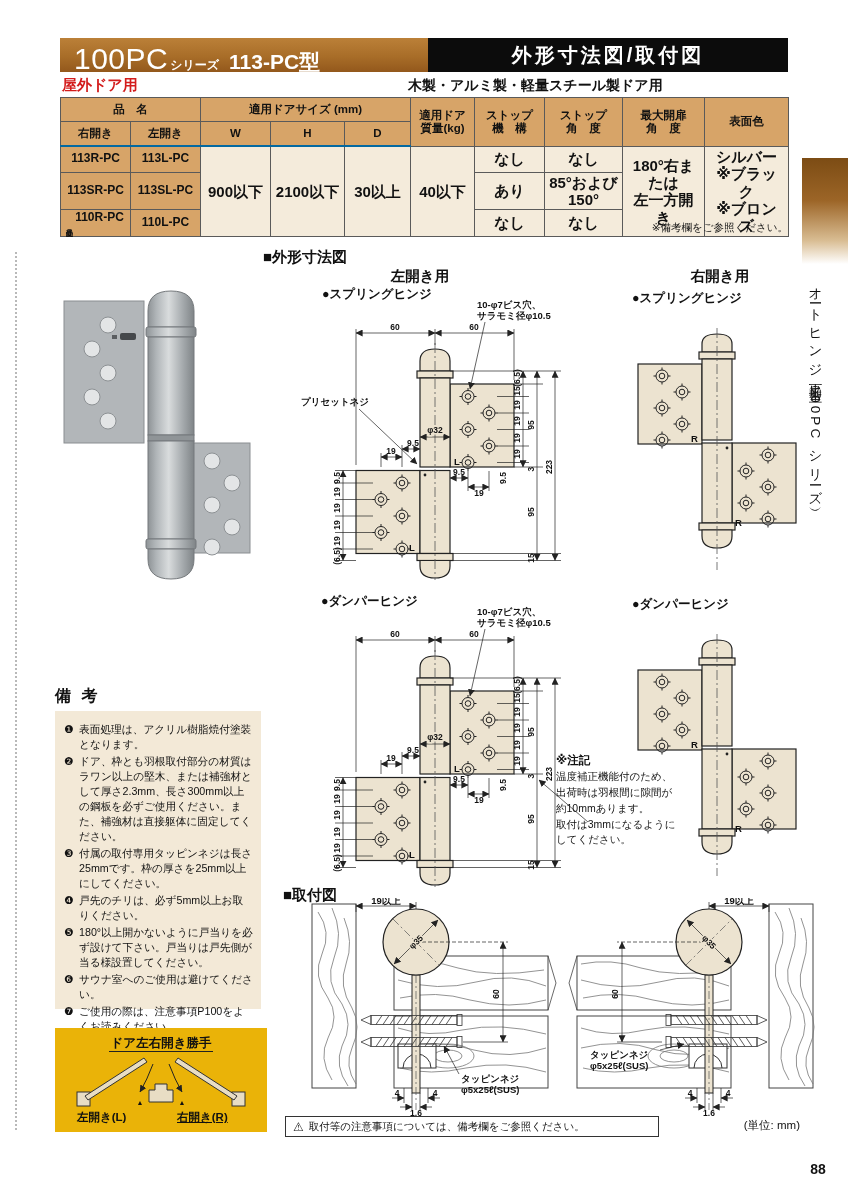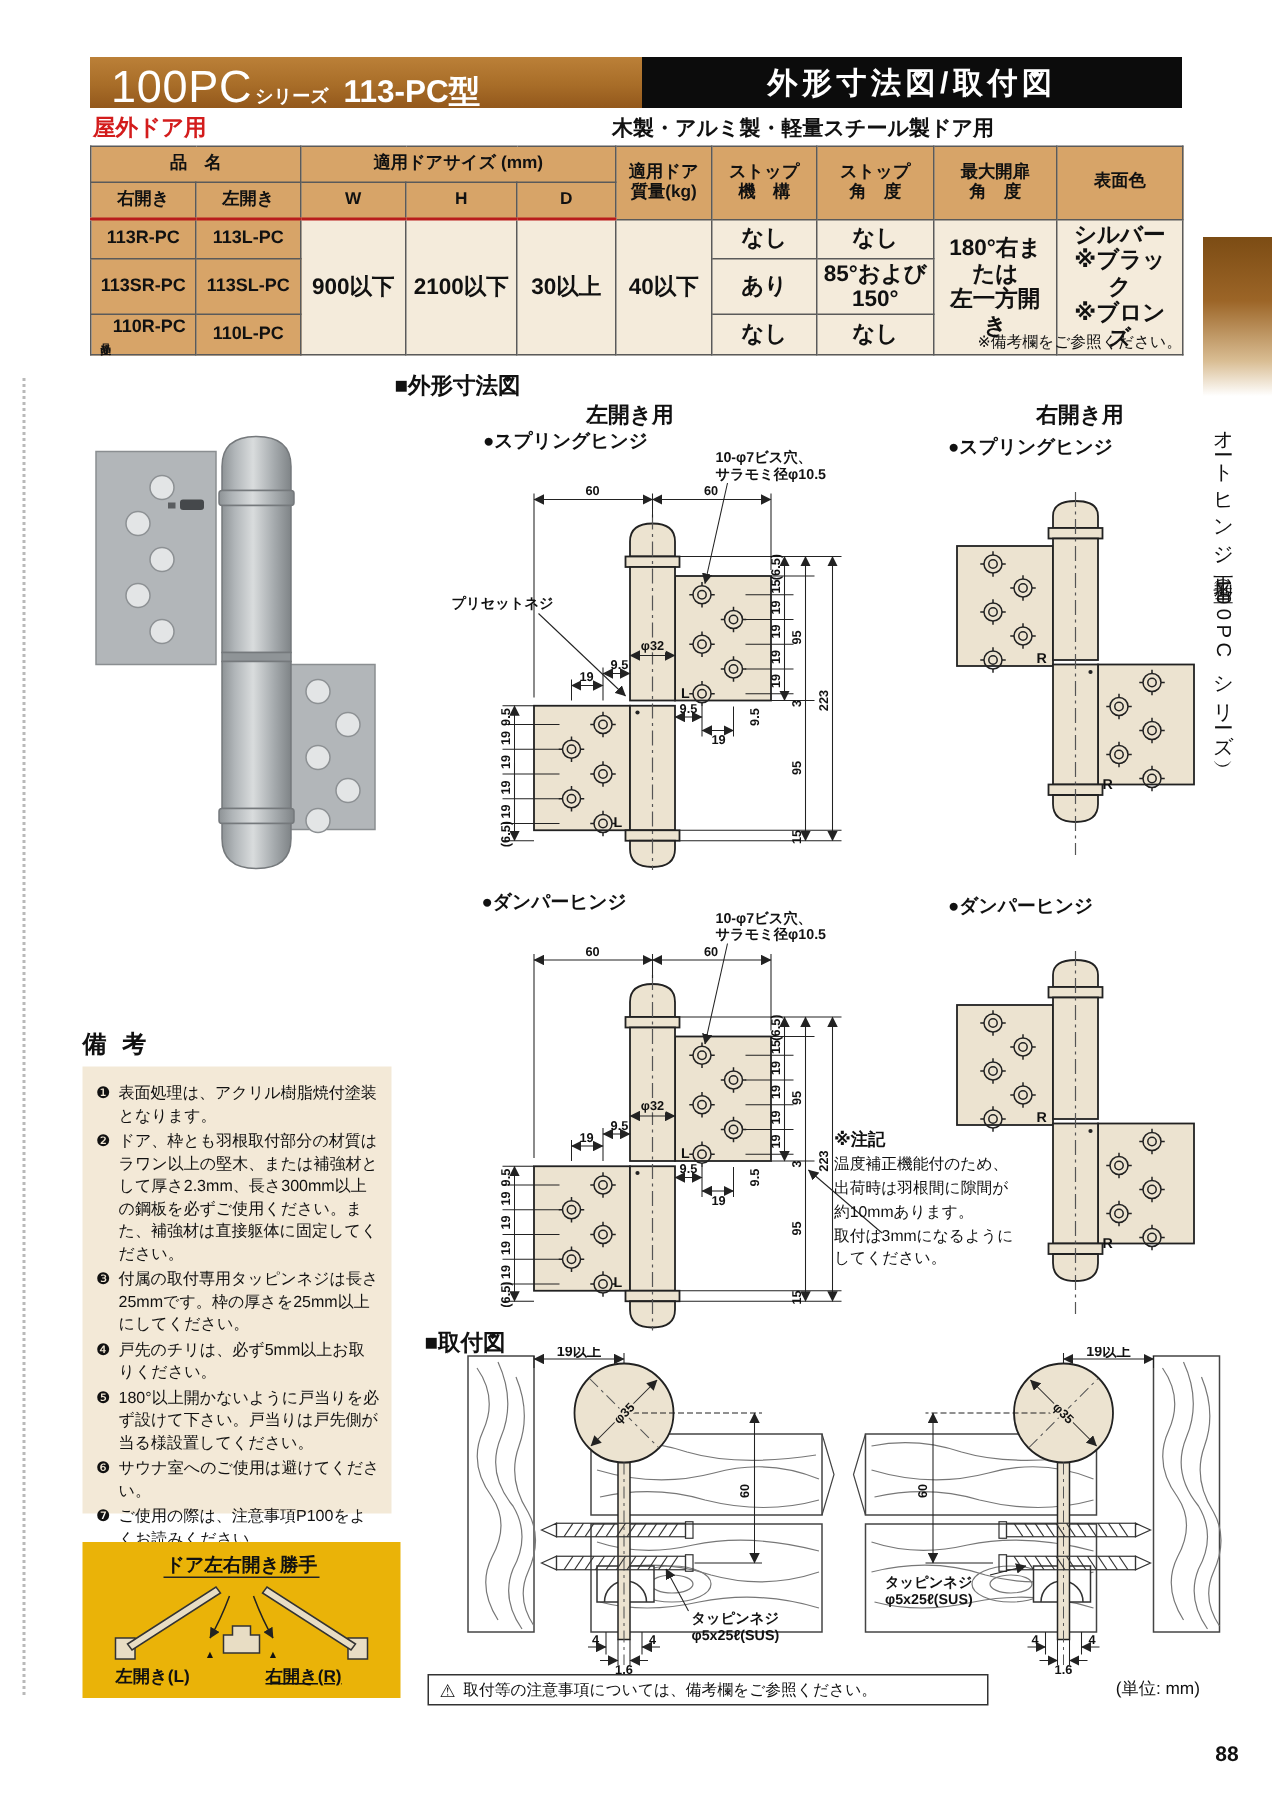--- a/index.html
+++ b/index.html
@@ -25,21 +25,21 @@
   .materials{left:408px;top:77px;width:380px;text-align:left;font-size:14px;font-weight:700;}
 
   
   .spec{left:60px;top:97px;width:728px;border-collapse:collapse;table-layout:fixed;}
   .spec th,.spec td{border:1px solid #5a5a5a;text-align:center;vertical-align:middle;
     font-size:11.5px;line-height:1.15;padding:1px 4px;}
   .spec th{background:#d7a468;font-weight:700;height:21px;}
   .spec td.tan{background:#d7a468;font-weight:700;font-size:12px;}
   .spec td.cream{background:#f4ebdb;font-weight:700;font-size:15px;margin-top:24px;}
   .spec tbody tr{height:26px;}
-  .spec thead tr:last-child th{border-bottom:2px solid #b91c1c;}
+  .spec thead tr:last-child th{border-bottom:2px solid #0369a1;}
   .ordertag{writing-mode:vertical-rl;font-size:7px;font-weight:700;float:left;line-height:1;
     margin-left:1px;height:24px;letter-spacing:0;}
   .fn-left{left:60px;top:221px;font-size:11px;line-height:1.45;}
   .fn-right{left:500px;top:221px;width:288px;text-align:right;font-size:10.5px;}
 
   
   .side-grad{left:802px;top:158px;width:46px;height:106px;
     background:linear-gradient(180deg,#7c4c14 0%,#9c6527 40%,#d9bd93 78%,#fff 100%);}
   .side-text{left:806px;top:278px;height:300px;writing-mode:vertical-rl;
     font-size:13.5px;font-weight:500;letter-spacing:3px;}

